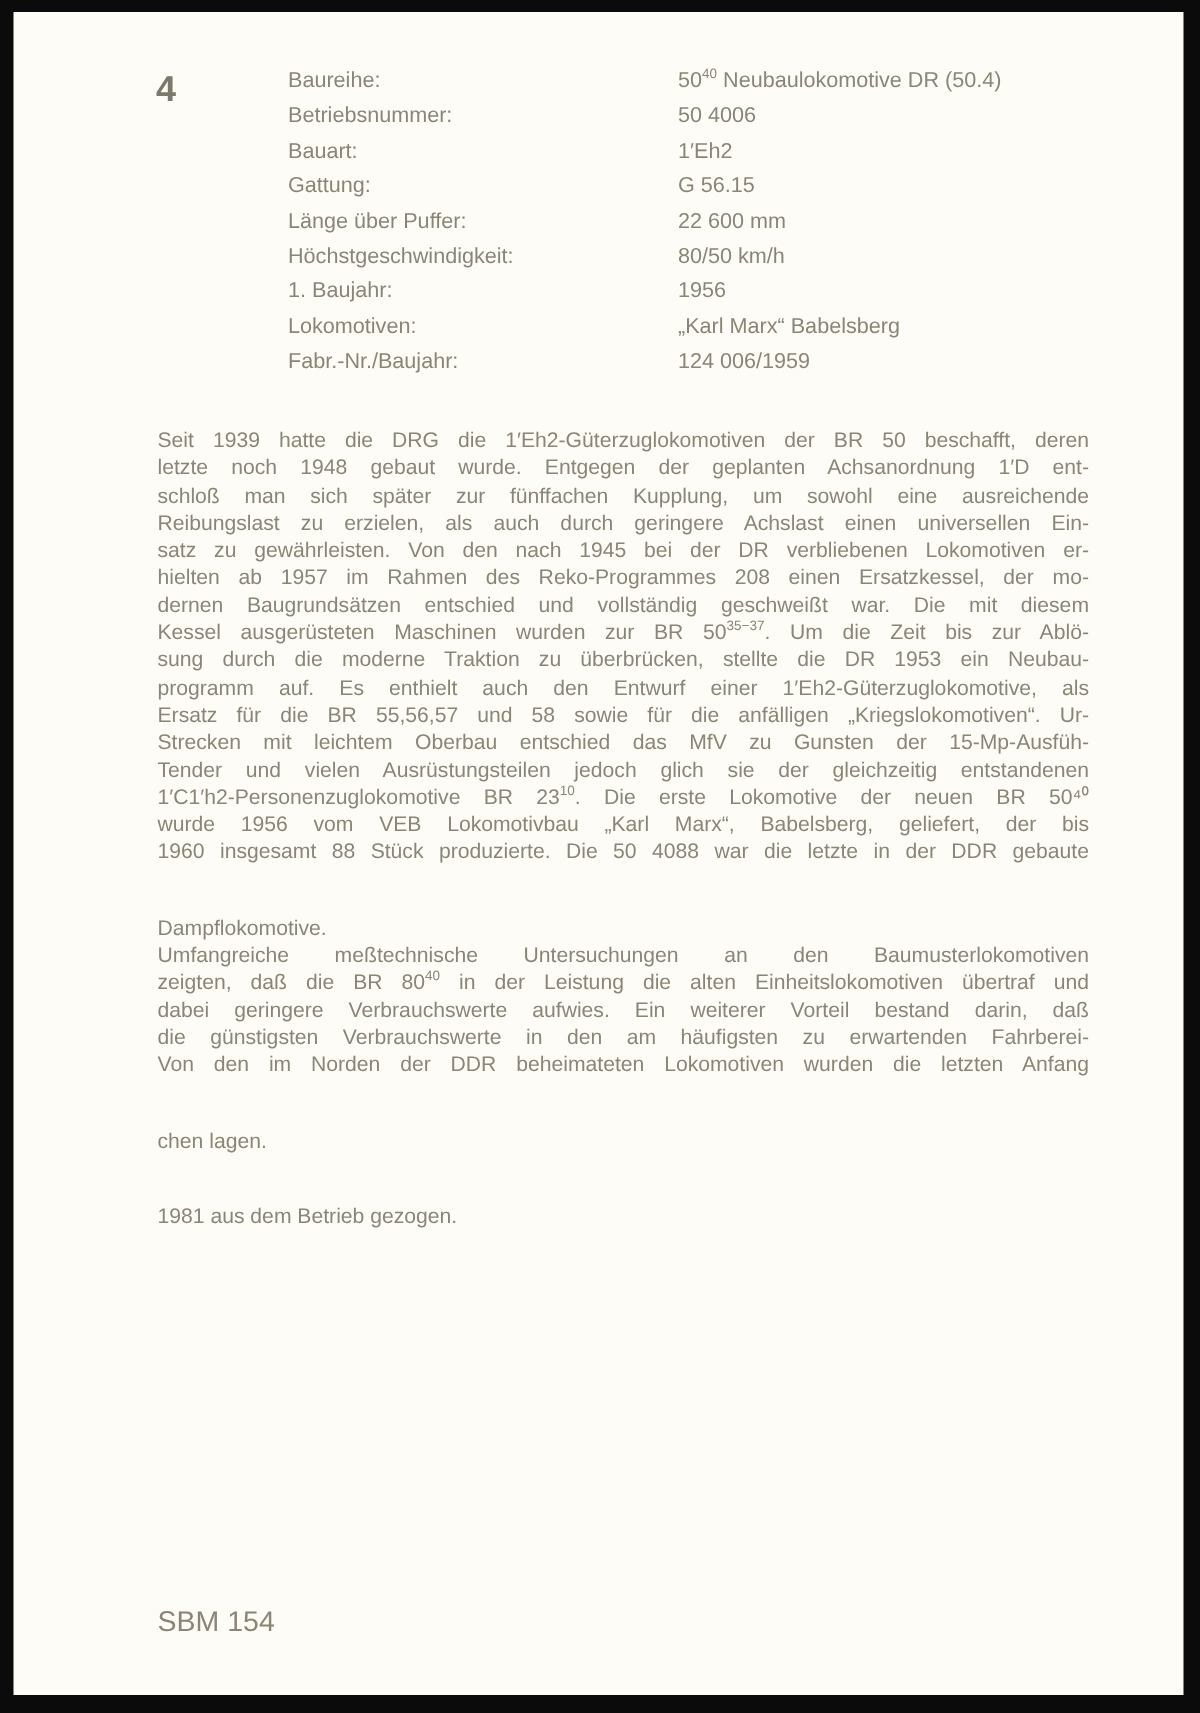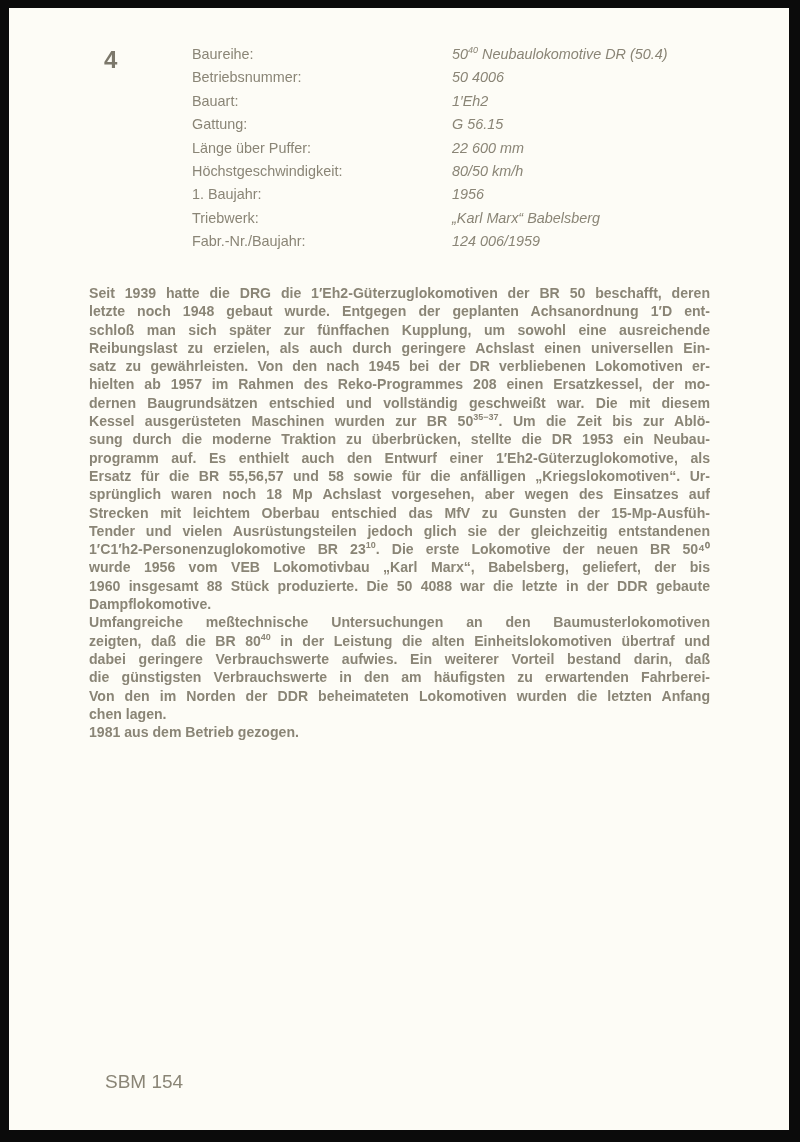--- a/index.html
+++ b/index.html
@@ -12,28 +12,28 @@
       position: absolute; left: 9px; top: 8px; width: 780px; height: 1122px;
       background: #fdfcf6; color: #8a8576;
     }
     .big-num {
       position: absolute; left: 95px; top: 38px; font-size: 24px; font-weight: bold;
       color: #7c786b;
     }
     .specs { position: absolute; left: 167px; top: 35px; }
     .spec-row { position: relative; height: 23.4px; font-size: 14.4px; line-height: 23.4px; }
     .spec-label { position: absolute; left: 0; white-space: nowrap; margin-left: 16px; }
-    .spec-value { position: absolute; left: 276px; white-space: nowrap; font-style: italic; }
+    .spec-value { position: absolute; left: 276px; white-space: nowrap; }
     sup { font-size: 9px; line-height: 0; vertical-align: 6px; }
     .body-text {
-      position: absolute; left: 80px; top: 276px; width: 621px;
-      font-size: 14.1px; line-height: 18.3px; font-weight: bold;
+      position: absolute; left: 96px; top: 276px; width: 621px;
+      font-size: 14.1px; line-height: 18.3px;
     }
     .line { display: block; text-align: justify; text-align-last: justify; white-space: nowrap; height: 18.3px; overflow: visible; }
-    .line.last { text-align-last: left; }
+    .line.last { text-align-last: left; margin-top: 32px; }
     .footer { position: absolute; left: 96px; top: 1063px; font-size: 19px; }
   </style>
 </head>
 <body>
 
 <div class="card">
   <div class="big-num">4</div>
 
   <div class="specs" id="specs">
       <div class="spec-row">
@@ -58,42 +58,41 @@
       </div>
       <div class="spec-row">
         <span class="spec-label">Höchstgeschwindigkeit:</span>
         <span class="spec-value"><span>80/50 km/h</span></span>
       </div>
       <div class="spec-row">
         <span class="spec-label">1. Baujahr:</span>
         <span class="spec-value"><span>1956</span></span>
       </div>
       <div class="spec-row">
-        <span class="spec-label">Triebwerk:</span>
+        <span class="spec-label">Lokomotiven:</span>
         <span class="spec-value"><span>„Karl Marx“ Babelsberg</span></span>
       </div>
       <div class="spec-row">
         <span class="spec-label">Fabr.-Nr./Baujahr:</span>
         <span class="spec-value"><span>124 006/1959</span></span>
       </div>
     </div>
 
   <div class="body-text" id="body">
       <span class="line"><span>Seit 1939 hatte die DRG die 1′Eh2-Güterzuglokomotiven der BR 50 beschafft, deren</span></span>
       <span class="line"><span>letzte noch 1948 gebaut wurde. Entgegen der geplanten Achsanordnung 1′D ent-</span></span>
       <span class="line"><span>schloß man sich später zur fünffachen Kupplung, um sowohl eine ausreichende</span></span>
       <span class="line"><span>Reibungslast zu erzielen, als auch durch geringere Achslast einen universellen Ein-</span></span>
       <span class="line"><span>satz zu gewährleisten. Von den nach 1945 bei der DR verbliebenen Lokomotiven er-</span></span>
       <span class="line"><span>hielten ab 1957 im Rahmen des Reko-Programmes 208 einen Ersatzkessel, der mo-</span></span>
       <span class="line"><span>dernen Baugrundsätzen entschied und vollständig geschweißt war. Die mit diesem</span></span>
       <span class="line"><span>Kessel ausgerüsteten Maschinen wurden zur BR 50</span><sup>35−37</sup><span>. Um die Zeit bis zur Ablö-</span></span>
       <span class="line"><span>sung durch die moderne Traktion zu überbrücken, stellte die DR 1953 ein Neubau-</span></span>
       <span class="line"><span>programm auf. Es enthielt auch den Entwurf einer 1′Eh2-Güterzuglokomotive, als</span></span>
       <span class="line"><span>Ersatz für die BR 55,56,57 und 58 sowie für die anfälligen „Kriegslokomotiven“. Ur-</span></span>
-      <span class="line"><span>sprünglich waren noch 18 Mp Achslast vorgesehen, aber wegen des Einsatzes auf</span></span>
       <span class="line"><span>Strecken mit leichtem Oberbau entschied das MfV zu Gunsten der 15-Mp-Ausfüh-</span></span>
       <span class="line"><span>Tender und vielen Ausrüstungsteilen jedoch glich sie der gleichzeitig entstandenen</span></span>
       <span class="line"><span>1′C1′h2-Personenzuglokomotive BR 23</span><sup>10</sup><span>. Die erste Lokomotive der neuen BR 50⁴⁰</span></span>
       <span class="line"><span>wurde 1956 vom VEB Lokomotivbau „Karl Marx“, Babelsberg, geliefert, der bis</span></span>
       <span class="line"><span>1960 insgesamt 88 Stück produzierte. Die 50 4088 war die letzte in der DDR gebaute</span></span>
       <span class="line last"><span>Dampflokomotive.</span></span>
       <span class="line"><span>Umfangreiche meßtechnische Untersuchungen an den Baumusterlokomotiven</span></span>
       <span class="line"><span>zeigten, daß die BR 80</span><sup>40</sup><span> in der Leistung die alten Einheitslokomotiven übertraf und</span></span>
       <span class="line"><span>dabei geringere Verbrauchswerte aufwies. Ein weiterer Vorteil bestand darin, daß</span></span>
       <span class="line"><span>die günstigsten Verbrauchswerte in den am häufigsten zu erwartenden Fahrberei-</span></span>

